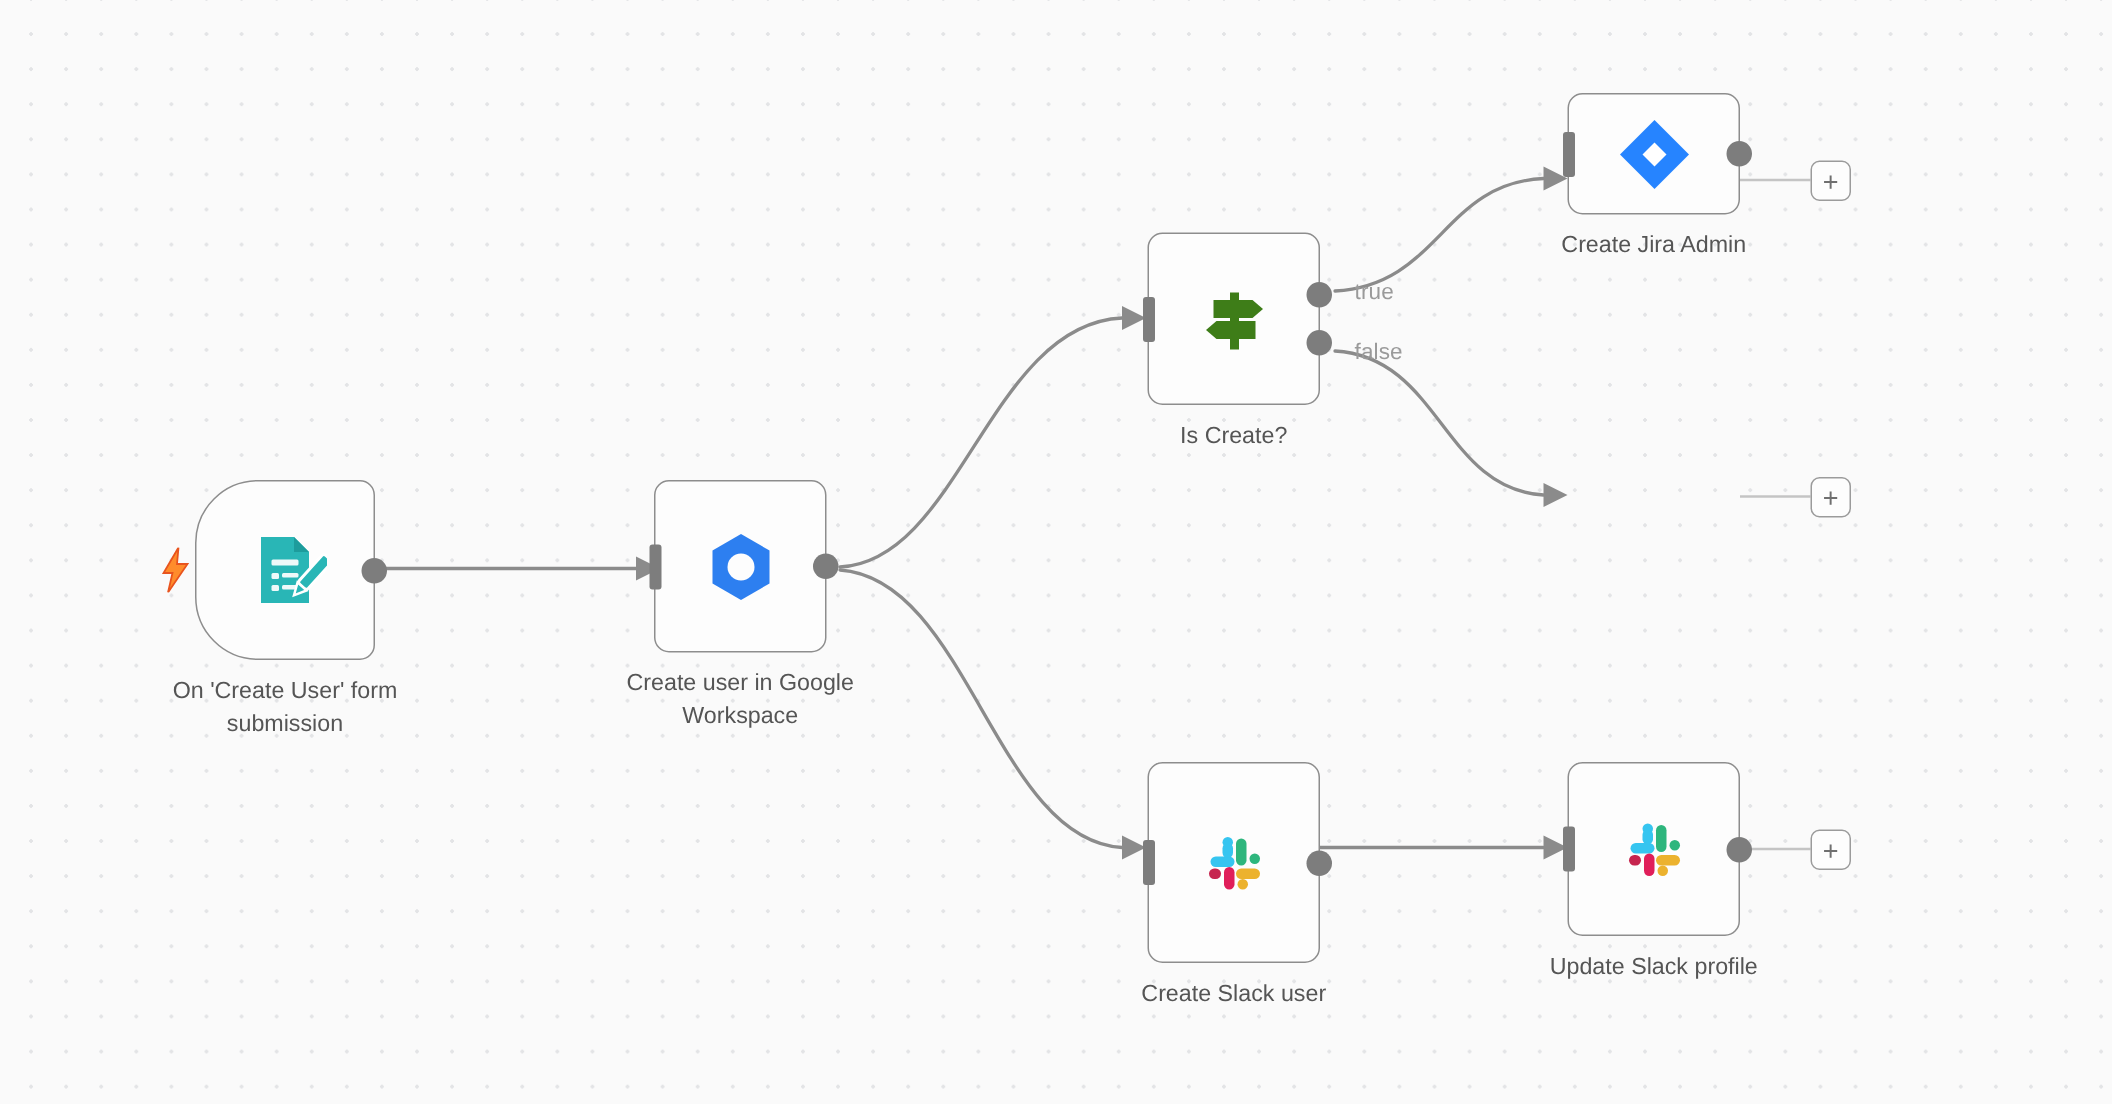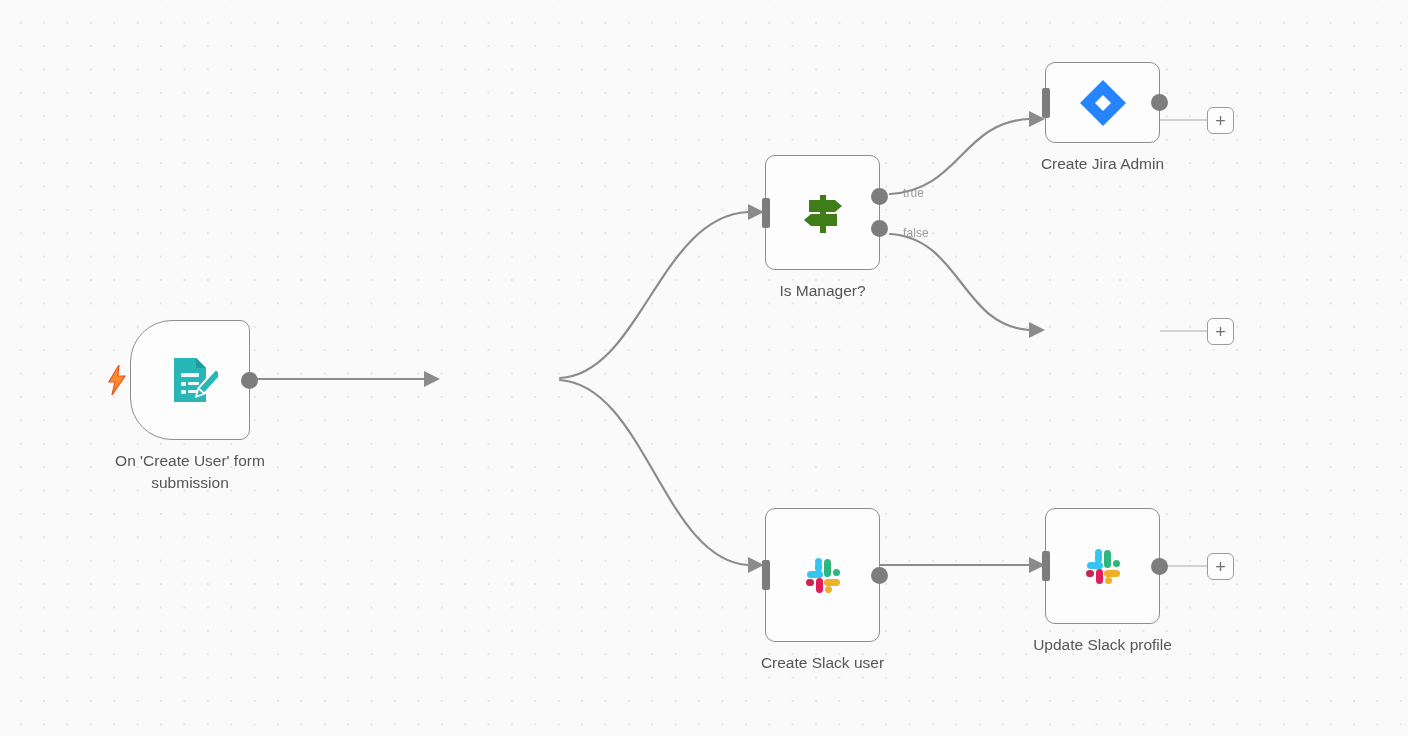--- a/index.html
+++ b/index.html
@@ -28,21 +28,21 @@
     fill: none;
     stroke: #8b8b8b;
     stroke-width: 2.2;
     stroke-linecap: round;
   }
   .edge-arrow { fill: #8b8b8b; }
   .stub-line { stroke: #c4c4c4; stroke-width: 1.6; fill: none; }
 
   .edge-label {
     position: absolute;
-    font-size: 12px;
+    font-size: 15px;
     color: #9a9a9a;
     font-family: "Liberation Sans", sans-serif;
     white-space: nowrap;
     letter-spacing: .1px;
   }
 
   
   .node {
     position: absolute;
     background: #fdfdfd;
@@ -166,31 +166,41 @@
       <g transform="rotate(42 42 36)">
         <rect x="38" y="14" width="8" height="26" rx="2" fill="#29b6b6" stroke="#ffffff" stroke-width="2"></rect>
         <polygon points="38,40 46,40 42,48" fill="#29b6b6" stroke="#ffffff" stroke-width="1.6"></polygon>
       </g>
     </svg>
     <div class="out-dot"></div>
     <div class="node-label">On 'Create User' form
 submission</div>
   </div>
 
+  <div class="node" style="left:436px; top:320px; width:115px; height:115px;">
+    <div class="in-bar"></div>
+    <svg class="icon-wrap" viewBox="0 0 56 56">
+      <path d="M28 6 L47 17 L47 39 L28 50 L9 39 L9 17 Z" fill="#2d7ff0"></path>
+      <circle cx="28" cy="28" r="9" fill="#fdfdfd"></circle>
+    </svg>
+    <div class="out-dot"></div>
+    <div class="node-label">Create user in Google
+Workspace</div>
+  </div>
 
   <div class="node" style="left:765px; top:155px; width:115px; height:115px;">
     <div class="in-bar"></div>
     <svg class="icon-wrap" viewBox="0 0 56 56">
       <rect x="25" y="10" width="6" height="38" fill="#3e7d18"></rect>
       <path d="M14 15 h26 l7 6 -7 6 H14 Z" fill="#3e7d18"></path>
       <path d="M42 29 H16 l-7 6 7 6 h26 Z" fill="#3e7d18"></path>
     </svg>
     <div class="out-dot two-a"></div>
     <div class="out-dot two-b"></div>
-    <div class="node-label">Is Manager?</div>
+    <div class="node-label">Is Create?</div>
   </div>
 
   <div class="node" style="left:1045px; top:62px; width:115px; height:81px;">
     <div class="in-bar"></div>
     <svg class="icon-wrap" viewBox="0 0 56 56">
       <polygon points="28,5 51,28 28,51 5,28" fill="#2684ff"></polygon>
       <polygon points="28,20 36,28 28,36 20,28" fill="#ffffff"></polygon>
     </svg>
     <div class="out-dot"></div>
     <div class="node-label">Create Jira Admin</div>

